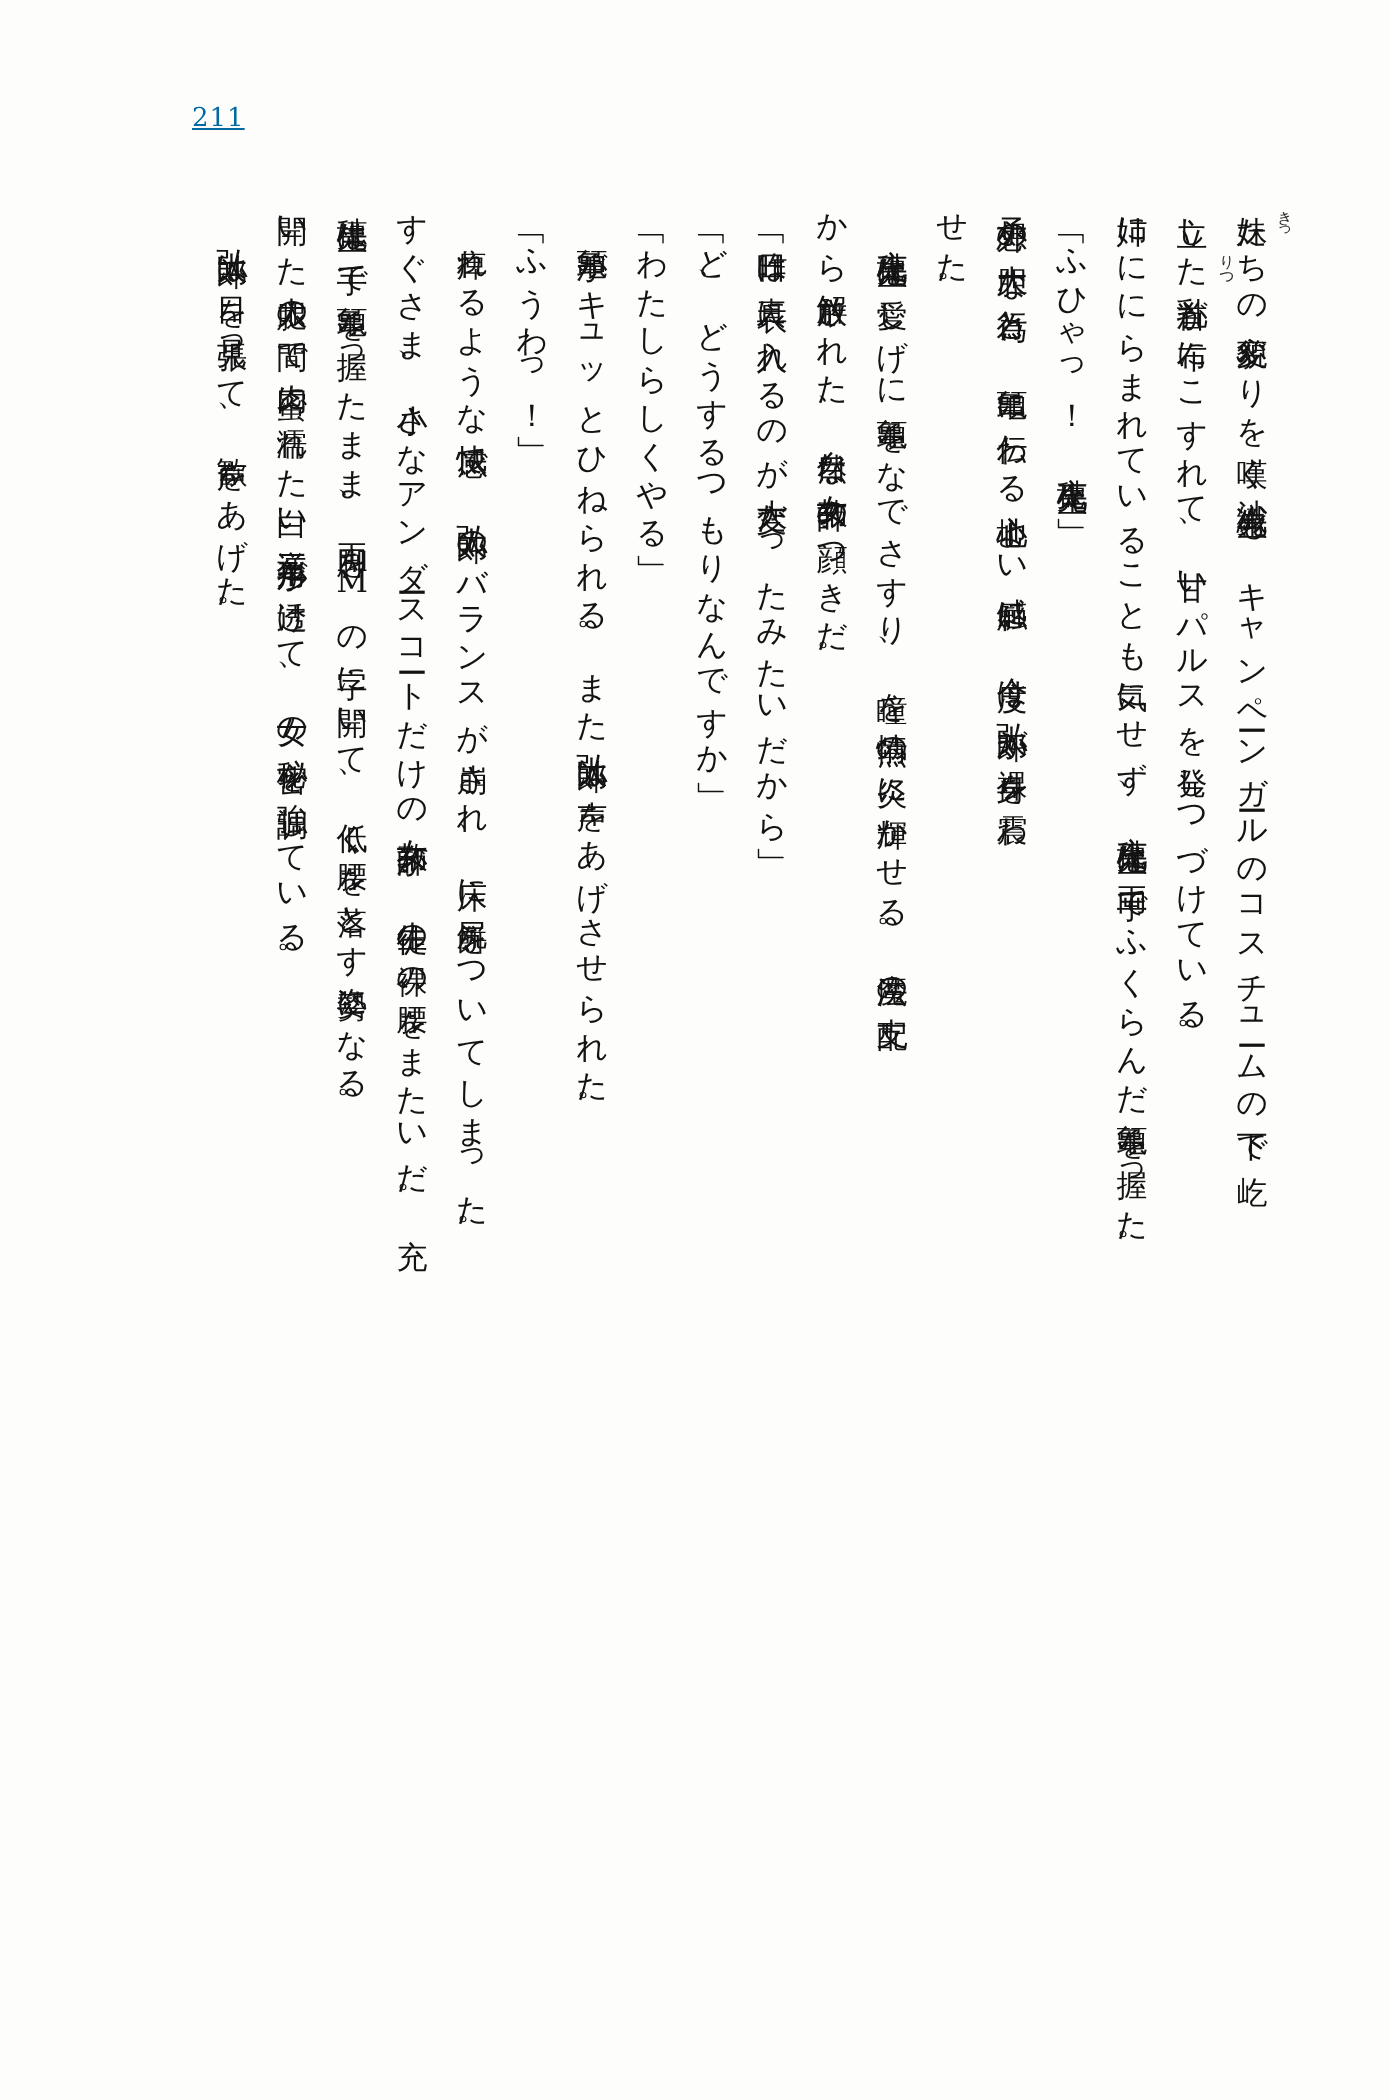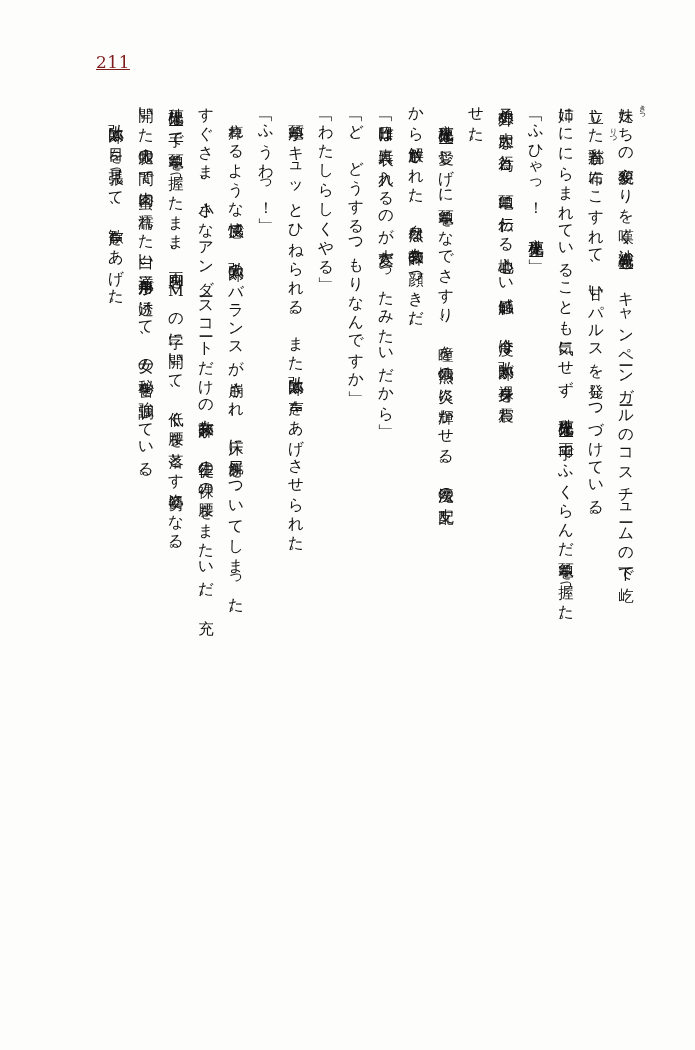--- a/index.html
+++ b/index.html
@@ -17,23 +17,23 @@
   }
   .page {
     position: absolute;
     inset: 0;
     background: #fdfdfc;
   }
   .page-number {
     position: absolute;
     top: 52px;
     left: 96px;
-    font-size: 17px;
+    font-size: 13px;
     letter-spacing: 0.5px;
-    color: #7f1d1d;
+    color: #0369a1;
     font-family: "DejaVu Serif", "Liberation Serif", serif;
     text-decoration: underline;
   }
   
   .text-block {
     position: absolute;
     top: 96px;
     right: 62px;
     left: 62px;
     bottom: 52px;

